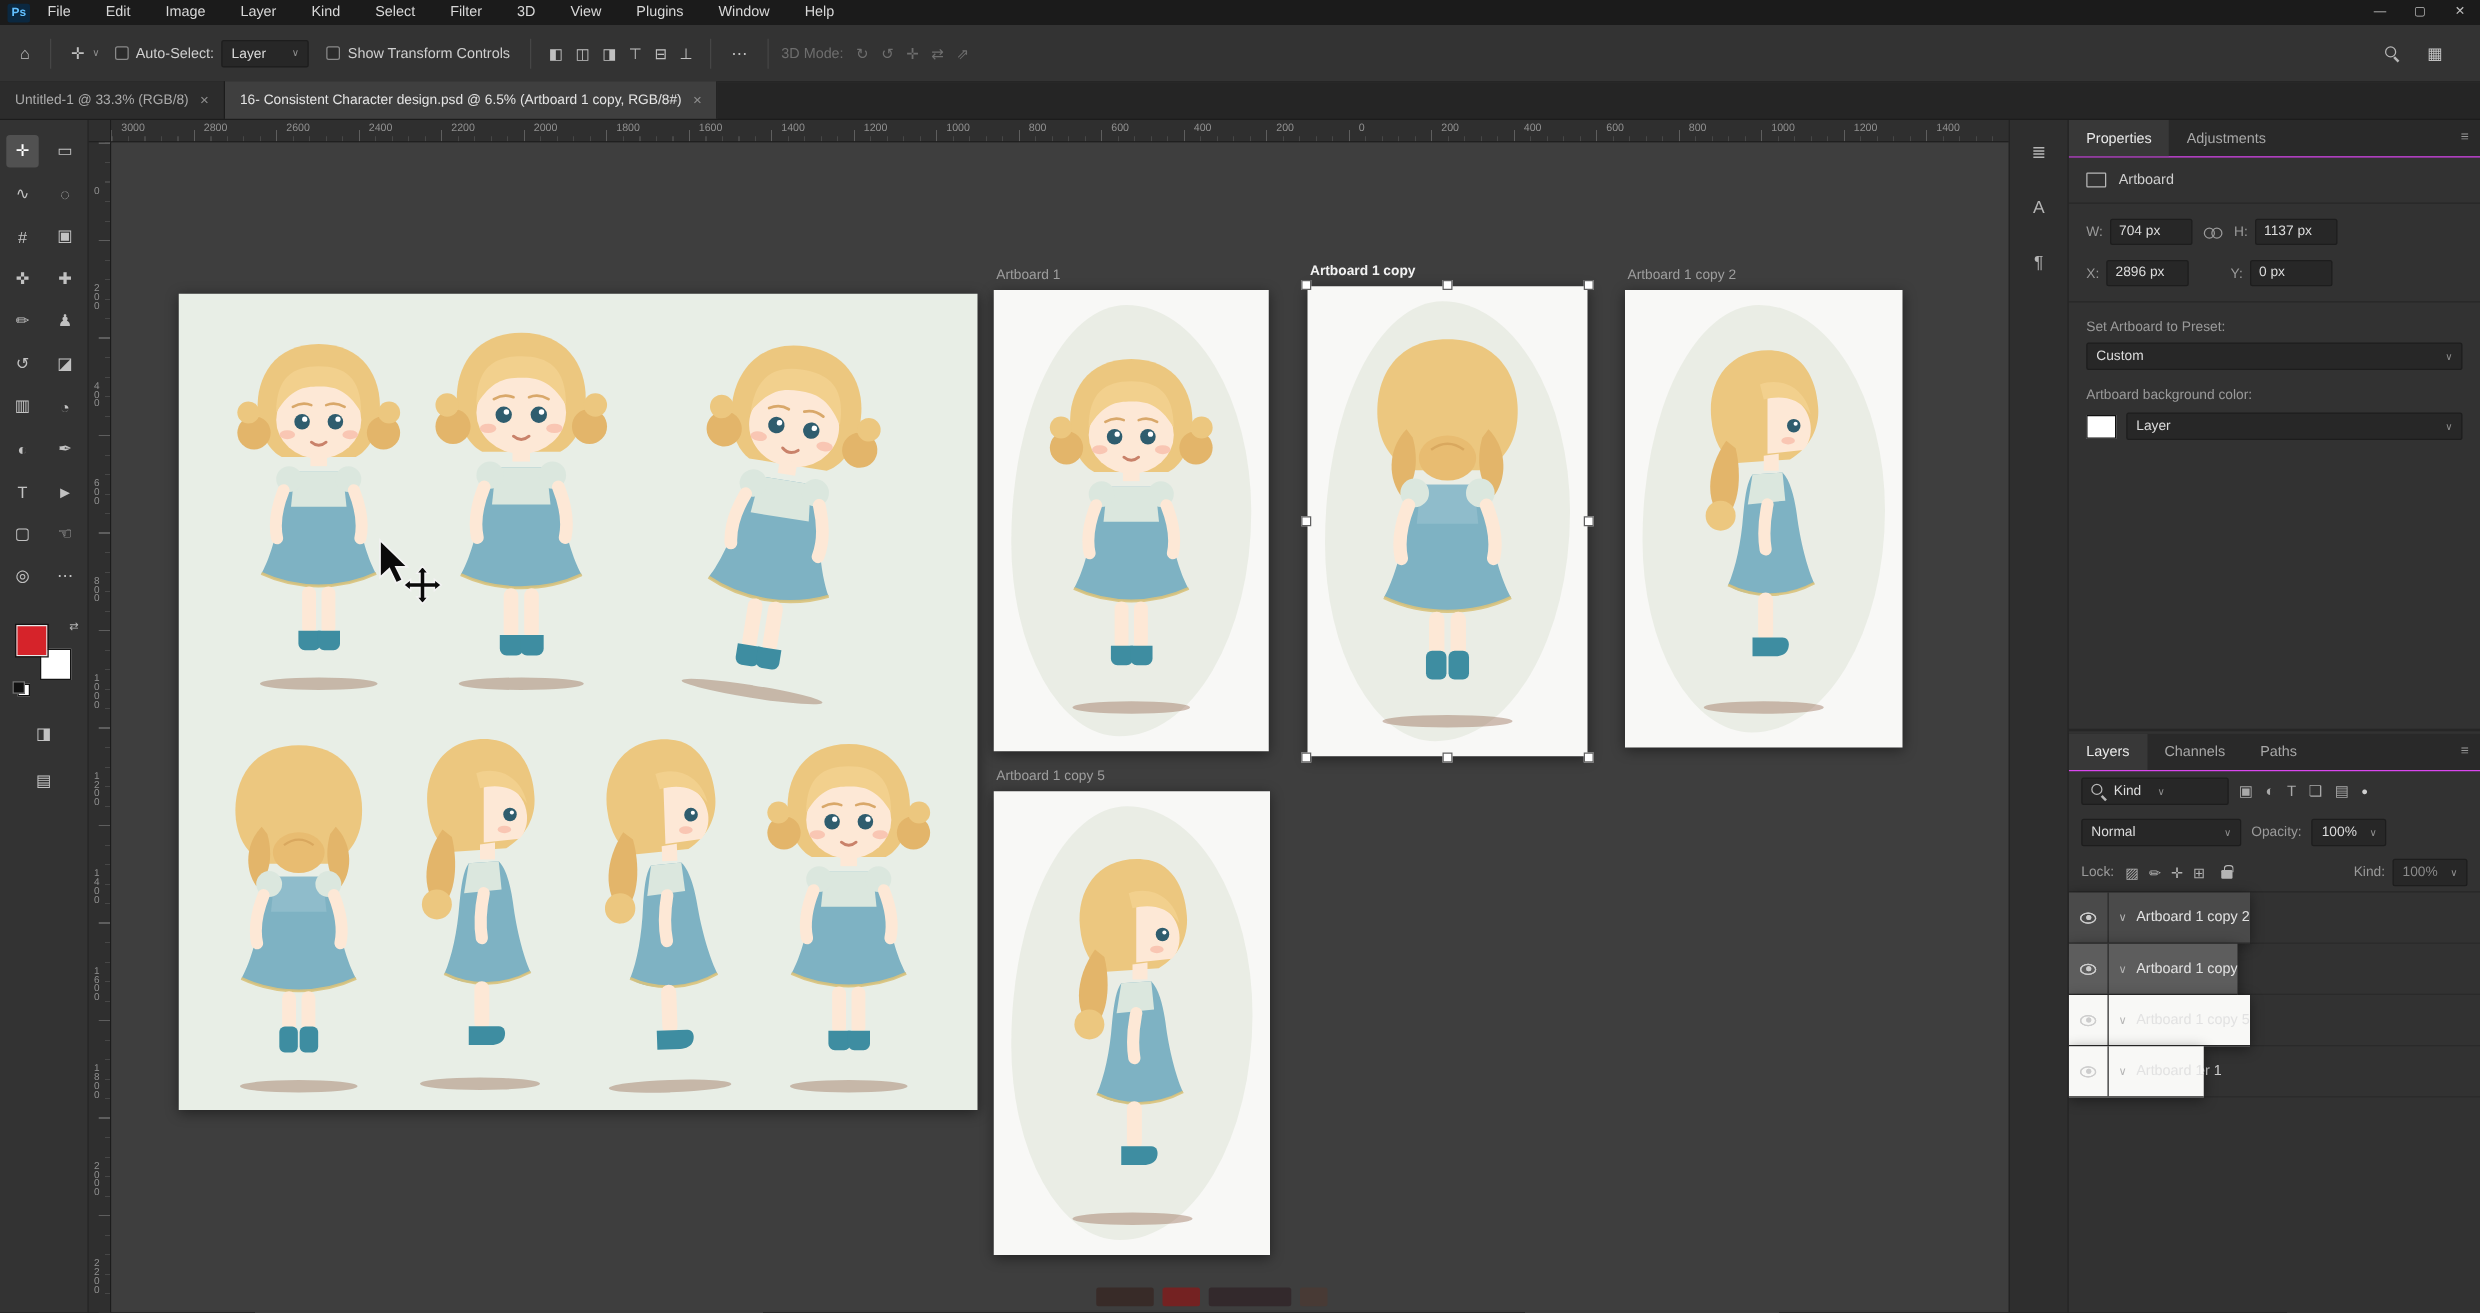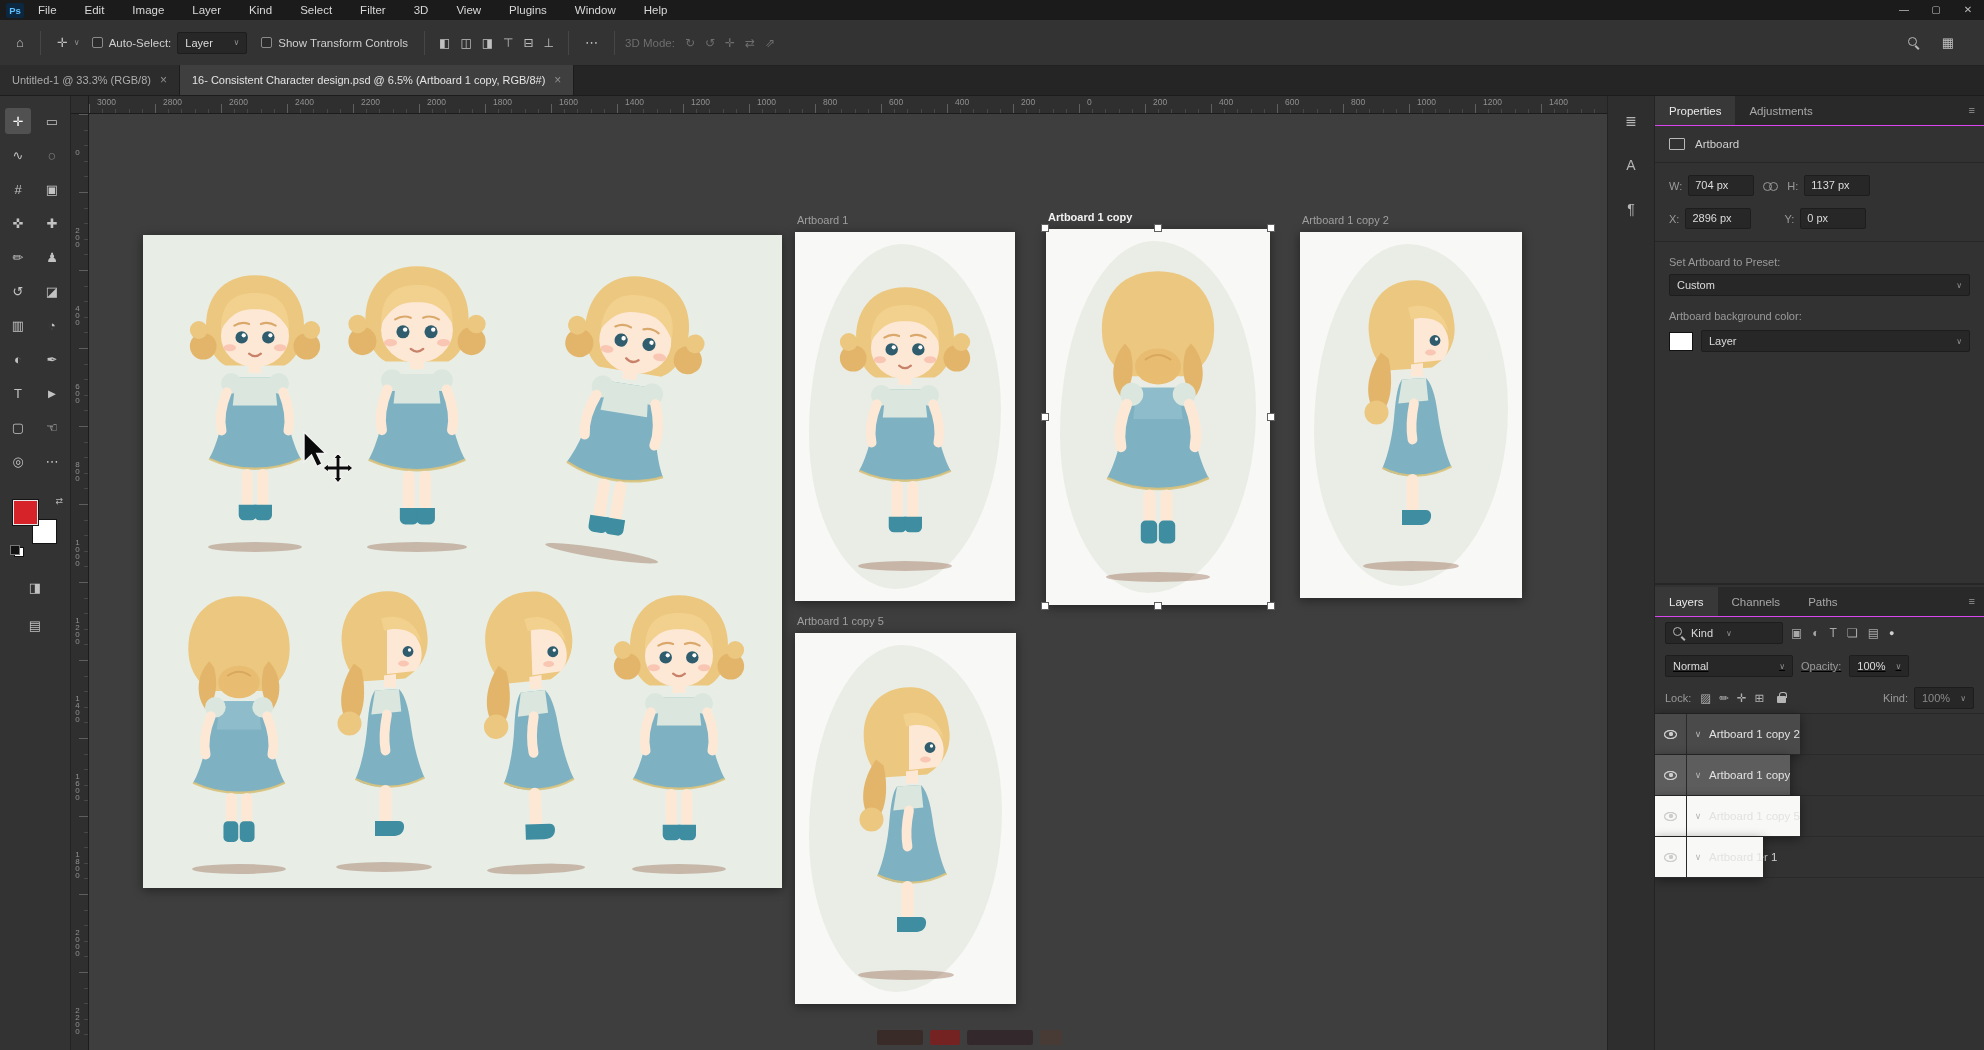--- a/index.html
+++ b/index.html
@@ -114,21 +114,21 @@
   .prow.bgrow{margin-top:8px;gap:8px;}
   .bg-swatch{width:24px;height:19px;background:#ffffff;border:1px solid #111;flex:0 0 auto;}
   .dropdown.grow{flex:1;}
 
   .layerspanel{position:absolute;left:0;top:491px;width:100%;bottom:0;overflow:hidden;}
   .lrowbar{display:flex;align-items:center;padding:0 10px;}
   .lrowbar.filter{height:32px;gap:4px;}
   .searchbox{background:#272727;border:1px solid #1d1d1d;border-radius:2px;height:22px;display:inline-flex;align-items:center;gap:6px;padding:0 7px;font-size:11px;color:#dcdcdc;width:118px;}
   .flt-icon{color:#a8a8a8;font-size:12px;padding:0 4px;}
   .flt-dot{color:#d0d0d0;font-size:9px;margin-left:2px;}
-  .lrowbar.blend{height:34px;gap:8px;text-decoration:underline;}
+  .lrowbar.blend{height:34px;gap:8px;}
   .dropdown.blendsel{width:128px;}
   .dropdown.opbox,.dropdown.fillbox{width:60px;}
   .dropdown.dimmed{color:#8a8a8a;}
   .lrowbar.lock{height:30px;gap:6px;}
   .lock-ic{color:#b0b0b0;font-size:11.5px;padding:0 3px;}
   .padlock{position:relative;width:9px;height:7px;background:#b5b5b5;display:inline-block;margin:3px 4px 0;border-radius:1px;}
   .padlock::before{content:"";position:absolute;left:1.5px;top:-4.5px;width:6px;height:5px;border:1.5px solid #b5b5b5;border-bottom:none;border-radius:3px 3px 0 0;}
   .dim-label.fl{margin-left:auto;}
   .layers-list{border-top:1px solid #272727;}
   .lrow{height:41px;display:flex;align-items:center;border-bottom:1px solid #2a2a2a;font-size:11.5px;color:#cfcfcf;}

